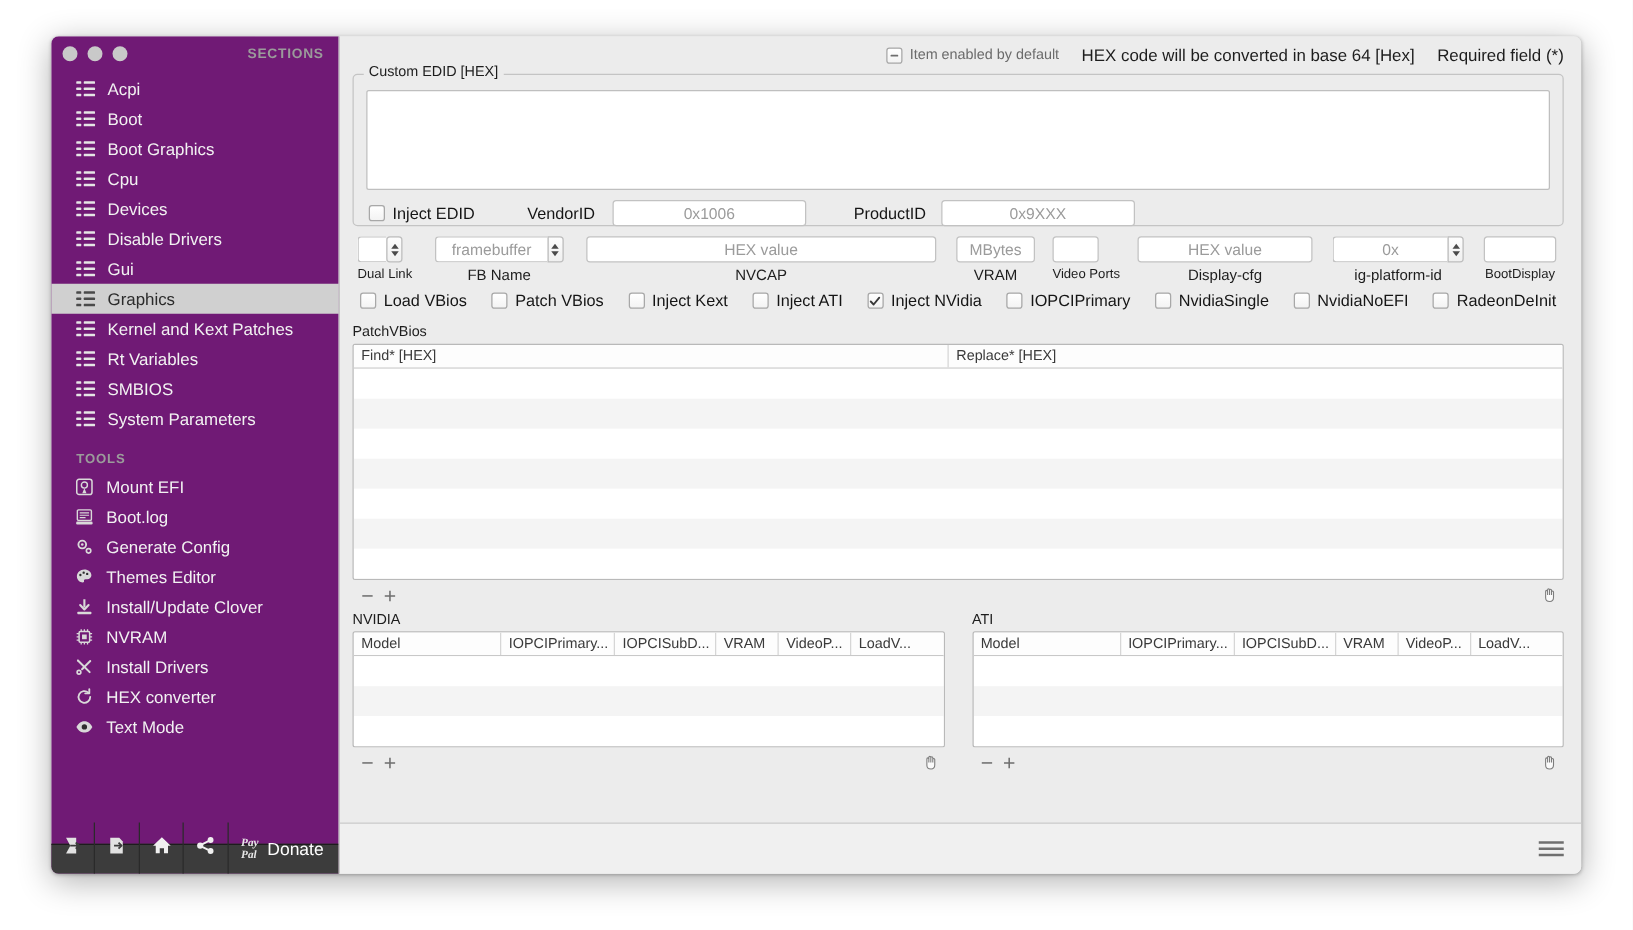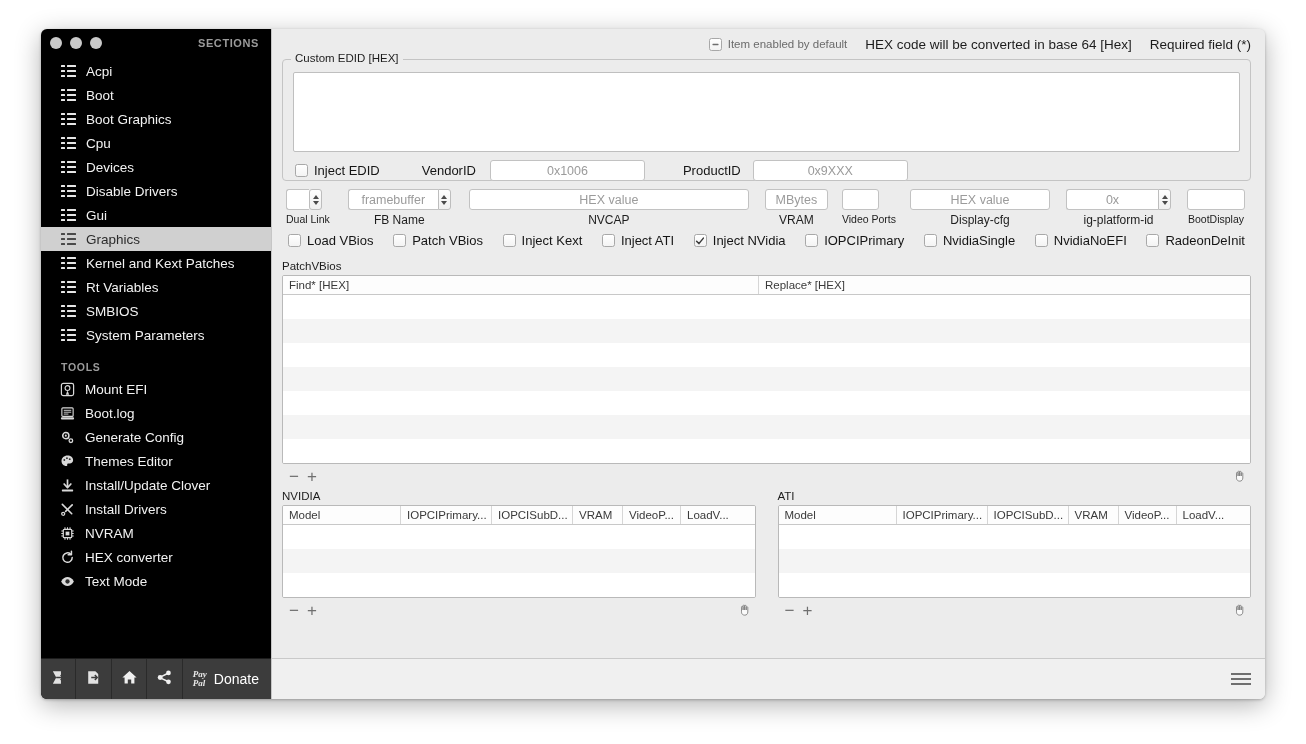--- a/index.html
+++ b/index.html
@@ -19,21 +19,21 @@
     box-shadow: 0 6px 26px rgba(0,0,0,0.30), 0 1px 3px rgba(0,0,0,0.25);
     background: #ececec;
     display: flex;
     flex-direction: column;
   }
   .body-row { display: flex; flex: 1; min-height: 0; }
 
   
   .sidebar {
     width: 230px;
-    background: #000000;
+    background: #701a75;
     display: flex;
     flex-direction: column;
     flex-shrink: 0;
   }
   .titlebar {
     height: 28px;
     display: flex;
     align-items: center;
     padding: 0 12px 0 9px;
     flex-shrink: 0;
@@ -85,24 +85,24 @@
     font-size: 13.5px;
     gap: 9px;
     cursor: default;
   }
   .tool-ic { width: 17px; height: 17px; display: flex; align-items: center; justify-content: center; flex-shrink: 0; }
   .tool-ic svg { display: block; }
 
   
   .sidebar-spacer { flex: 1; }
   .bottombar {
-    height: 41px;
+    height: 24px;
     background: #3c3c3c;
     display: flex;
-    align-items: center;
+    align-items: flex-end;
     border-top: 1px solid #1d1d1d;
     flex-shrink: 0;
   }
   .bb-btn {
     width: 36px; height: 41px;
     display: flex; align-items: center; justify-content: center;
     border-right: 1px solid #2a2a2a;
     cursor: default;
   }
   .bb-btn:first-child { border-left: none; }
@@ -460,32 +460,20 @@
         </div>
         <div class="tool-item">
           <span class="tool-ic">
             <svg width="15" height="15" viewBox="0 0 16 16">
                 <path d="M8 1.5 L8 8.6" stroke="#d9d9d9" stroke-width="1.8"></path>
                 <path d="M4.4 6.4 L8 10.2 L11.6 6.4" fill="none" stroke="#d9d9d9" stroke-width="1.8" stroke-linecap="round" stroke-linejoin="round"></path>
                 <rect x="2" y="12.2" width="12" height="2.1" rx="0.6" fill="#d9d9d9"></rect>
               </svg>
           </span>
           <span>Install/Update Clover</span>
-        </div>
-        <div class="tool-item">
-          <span class="tool-ic">
-            <svg width="15" height="15" viewBox="0 0 16 16">
-                <g stroke="#d9d9d9" stroke-width="1.7" stroke-linecap="round">
-                  <line x1="2.5" y1="2.5" x2="12.5" y2="12.5"></line>
-                  <line x1="13" y1="3" x2="6" y2="10"></line>
-                </g>
-                <circle cx="3.4" cy="12.6" r="1.6" fill="none" stroke="#d9d9d9" stroke-width="1.4"></circle>
-              </svg>
-          </span>
-          <span>Install Drivers</span>
         </div>
         <div class="tool-item">
           <span class="tool-ic">
             <svg width="15" height="15" viewBox="0 0 16 16">
                 <rect x="3.5" y="3.5" width="9" height="9" rx="1" fill="none" stroke="#d9d9d9" stroke-width="1.3"></rect>
                 <rect x="6" y="6" width="4" height="4" fill="#d9d9d9"></rect>
                 <g stroke="#d9d9d9" stroke-width="1.1">
                   <line x1="5.3" y1="1.4" x2="5.3" y2="3.4"></line>
                   <line x1="8" y1="1.4" x2="8" y2="3.4"></line>
                   <line x1="10.7" y1="1.4" x2="10.7" y2="3.4"></line>
@@ -495,20 +483,32 @@
                   <line x1="1.4" y1="5.3" x2="3.4" y2="5.3"></line>
                   <line x1="1.4" y1="8" x2="3.4" y2="8"></line>
                   <line x1="1.4" y1="10.7" x2="3.4" y2="10.7"></line>
                   <line x1="12.6" y1="5.3" x2="14.6" y2="5.3"></line>
                   <line x1="12.6" y1="8" x2="14.6" y2="8"></line>
                   <line x1="12.6" y1="10.7" x2="14.6" y2="10.7"></line>
                 </g>
               </svg>
           </span>
           <span>NVRAM</span>
+        </div>
+        <div class="tool-item">
+          <span class="tool-ic">
+            <svg width="15" height="15" viewBox="0 0 16 16">
+                <g stroke="#d9d9d9" stroke-width="1.7" stroke-linecap="round">
+                  <line x1="2.5" y1="2.5" x2="12.5" y2="12.5"></line>
+                  <line x1="13" y1="3" x2="6" y2="10"></line>
+                </g>
+                <circle cx="3.4" cy="12.6" r="1.6" fill="none" stroke="#d9d9d9" stroke-width="1.4"></circle>
+              </svg>
+          </span>
+          <span>Install Drivers</span>
         </div>
         <div class="tool-item">
           <span class="tool-ic">
             <svg width="15" height="15" viewBox="0 0 16 16">
                 <path d="M13 8a5 5 0 1 1-1.6-3.6" fill="none" stroke="#d9d9d9" stroke-width="1.6" stroke-linecap="round"></path>
                 <path d="M12.2 1.4 L12.2 5 L8.7 5" fill="none" stroke="#d9d9d9" stroke-width="1.6" stroke-linecap="round" stroke-linejoin="round"></path>
               </svg>
           </span>
           <span>HEX converter</span>
         </div>

